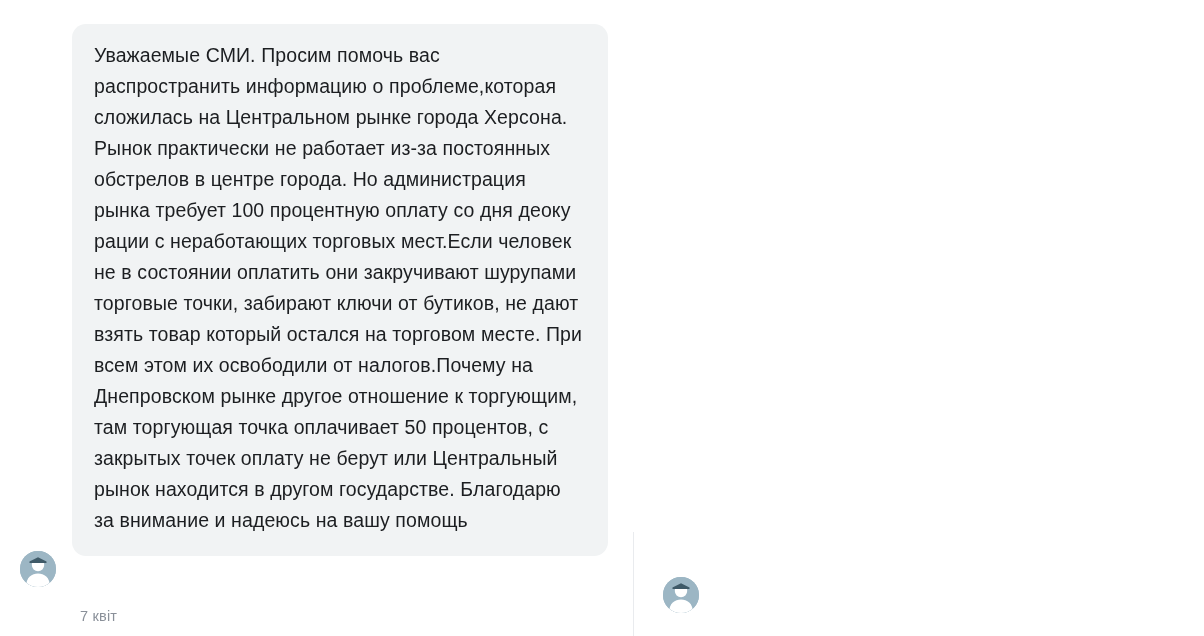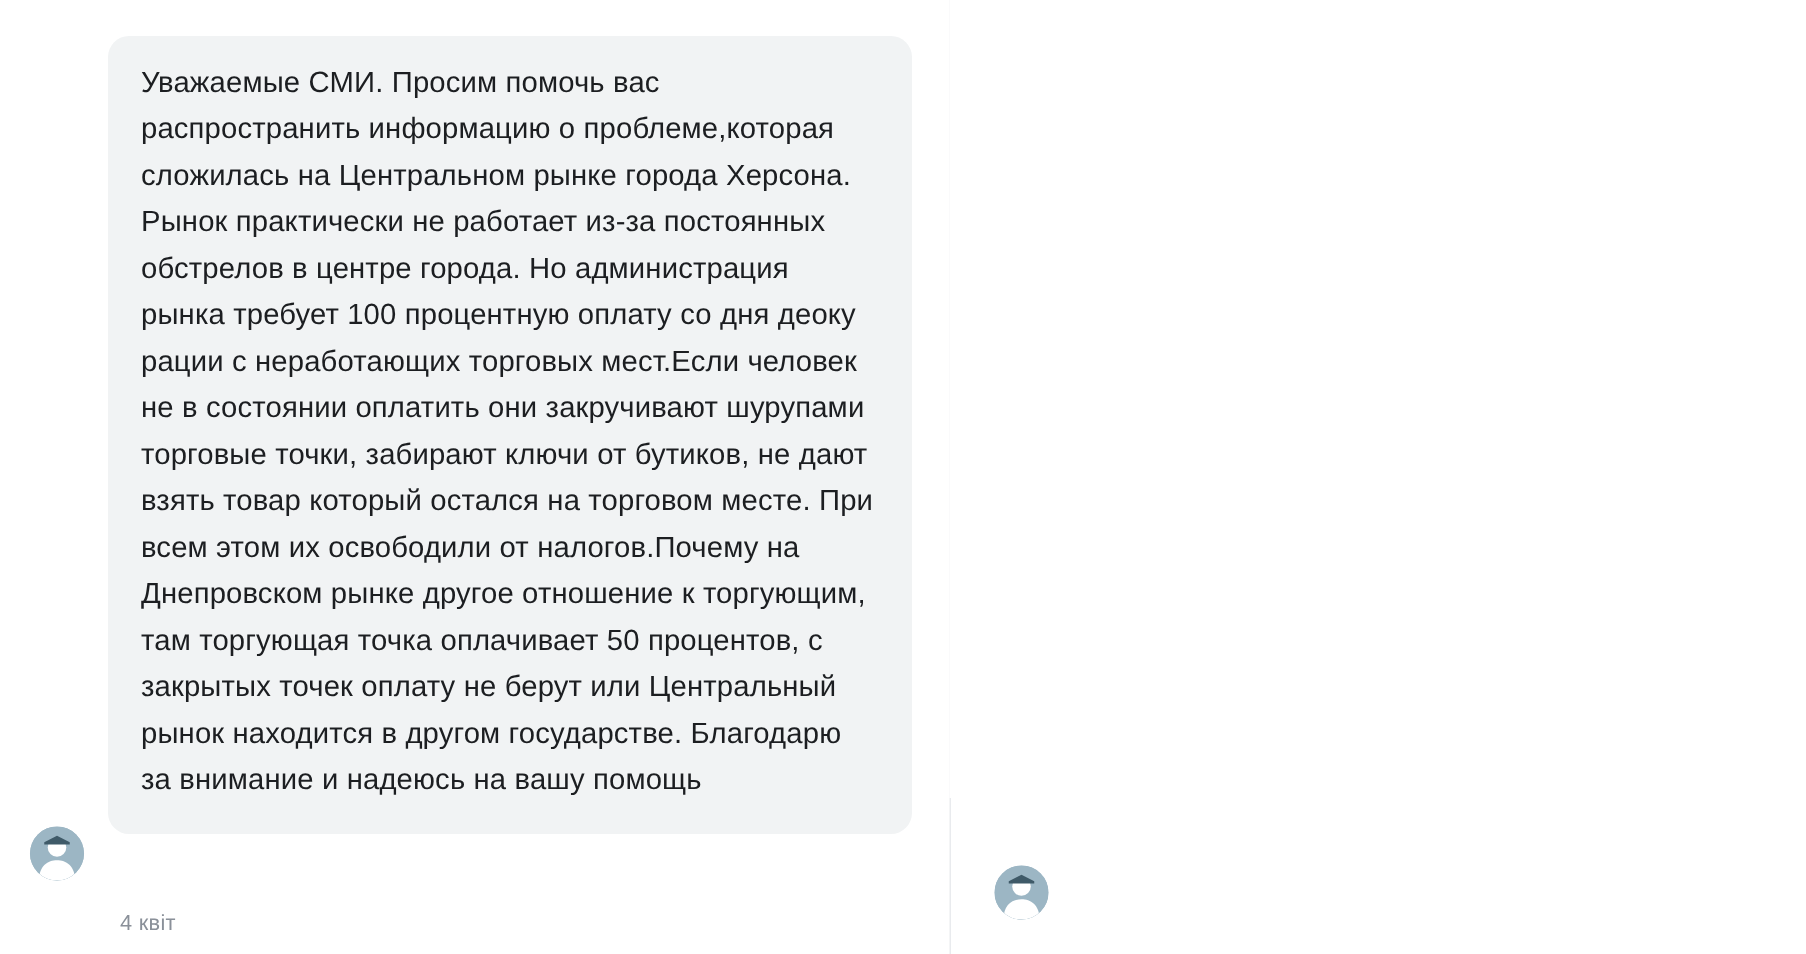--- a/index.html
+++ b/index.html
@@ -98,21 +98,21 @@
         <circle cx="18" cy="14" r="6.2" fill="#ffffff"></circle>
         <path d="M6 36 C6 26 12 22.5 18 22.5 C24 22.5 30 26 30 36 Z" fill="#ffffff"></path>
         <path d="M9.5 10.5 L18 6.2 L26.5 10.5 L26.5 12 L9.5 12 Z" fill="#3f5a68"></path>
       </svg>
     </div>
 
     <div class="bubble bubble-left">
       <p>Уважаемые СМИ. Просим помочь вас распространить информацию о проблеме,которая сложилась на Центральном рынке города Херсона. Рынок практически не работает из-за постоянных обстрелов в центре города. Но администрация рынка требует 100 процентную оплату со дня деоку рации с неработающих торговых мест.Если человек не в состоянии оплатить они закручивают шурупами торговые точки, забирают ключи от бутиков, не дают взять товар который остался на торговом месте. При всем этом их освободили от налогов.Почему на Днепровском рынке другое отношение к торгующим, там торгующая точка оплачивает 50 процентов, с закрытых точек оплату не берут или Центральный рынок находится в другом государстве. Благодарю за внимание и надеюсь на вашу помощь</p>
     </div>
 
-    <div class="timestamp ts-left">4 квіт</div>
+    <div class="timestamp ts-left">7 квіт</div>
   </div>
 
   <div class="divider"></div>
 
   <div class="pane pane-right">
 
     <div class="avatar avatar-right">
       <svg width="36" height="36" viewBox="0 0 36 36">
         <rect width="36" height="36" fill="#9cb6c4"></rect>
         <circle cx="18" cy="14" r="6.2" fill="#ffffff"></circle>

